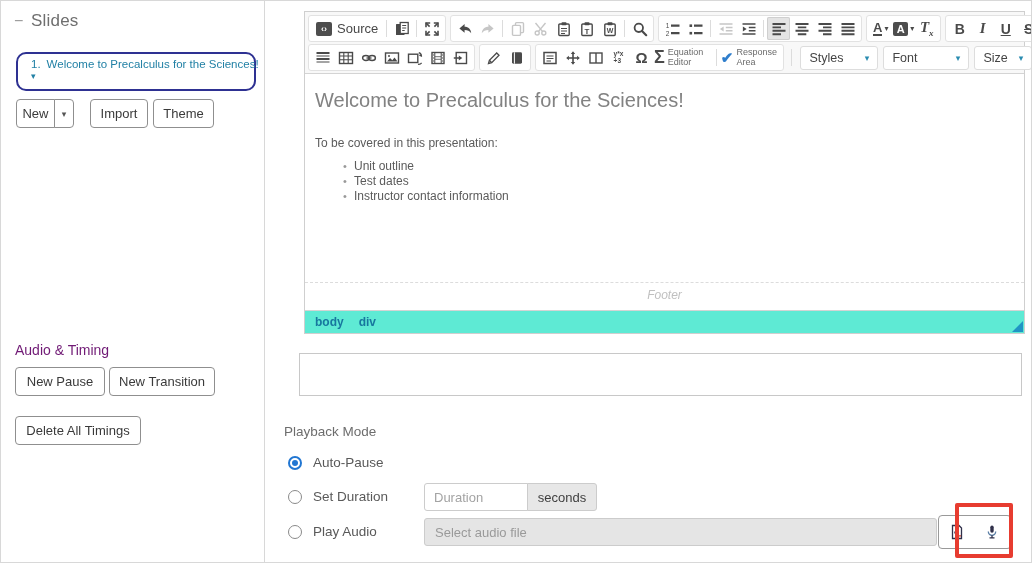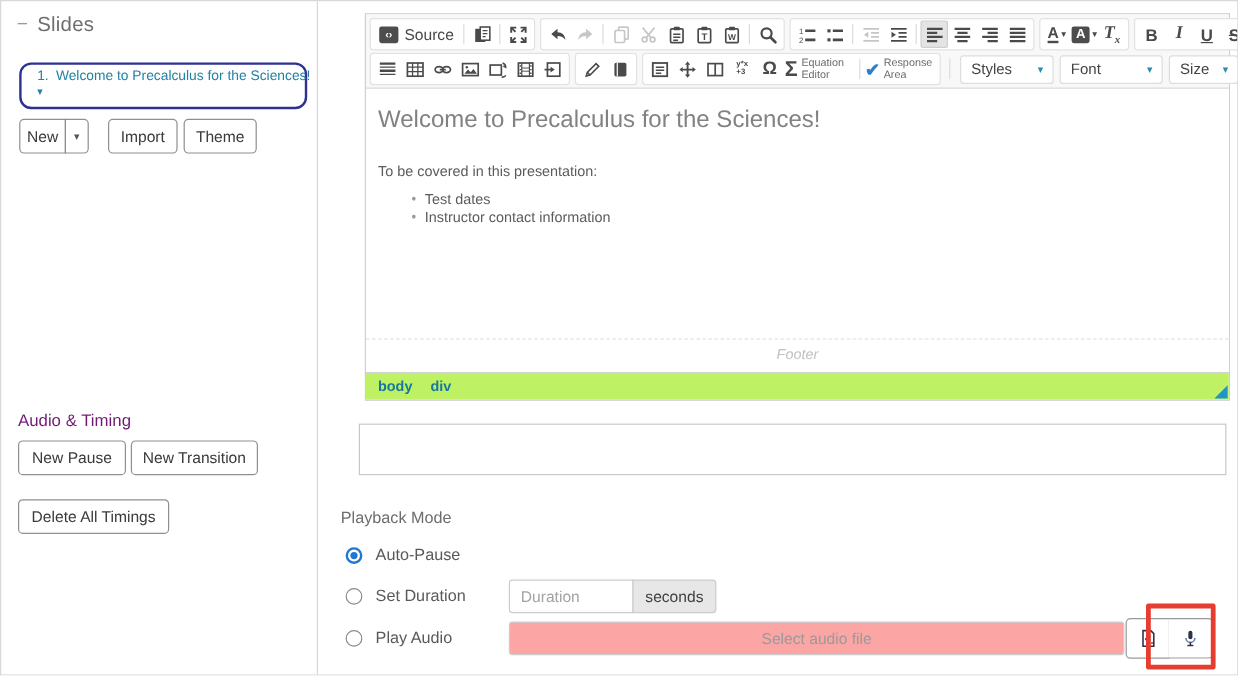--- a/index.html
+++ b/index.html
@@ -69,21 +69,21 @@
   .push-right { margin-left:auto; display:flex; align-items:center; }
 
   .content { position:relative; flex:1; background:#fff; overflow:hidden; }
   .c-h1 { margin:15px 0 0 10px; font-size:20px; font-weight:400; color:#828282; }
   .c-p { margin:24px 0 0 10px; font-size:12px; color:#5b5b5b; }
   .c-ul { margin:9px 0 0; padding-left:49px; list-style:none; }
   .c-ul li { position:relative; font-size:12px; color:#5b5b5b; line-height:15px; }
   .c-ul li::before { content:"•"; position:absolute; left:-11px; top:0; color:#999; font-size:11px; }
   .c-footer { position:absolute; left:0; right:0; bottom:0; border-top:1px dashed #dcdcdc;
               text-align:center; font-size:12px; font-style:italic; color:#c0c0c0; padding:5px 0 8px; }
-  .pathbar { position:relative; height:23px; background:#bef264; border-top:1px solid #d4d4d4;
+  .pathbar { position:relative; height:23px; background:#5eead4; border-top:1px solid #d4d4d4;
              display:flex; align-items:center; gap:15px; padding:0 10px; }
   .path-item { font-size:12px; font-weight:700; color:#17779e; cursor:pointer; }
   .resize-handle { position:absolute; right:1px; bottom:1px; width:0; height:0; cursor:nwse-resize;
                    border-left:11px solid transparent; border-bottom:11px solid #2095c4; }
 
   
   .empty-box { position:absolute; left:298px; top:352px; width:723px; height:43px;
                border:1px solid #c8c8c8; background:#fff; }
   .pb-title { position:absolute; left:283px; top:423px; font-size:13.5px; color:#6d6d6d; }
   .radio { position:absolute; width:14px; height:14px; border:1px solid #8a8a8a; border-radius:50%;
@@ -94,23 +94,23 @@
   .r1 { left:287px; top:455px; } .r2 { left:287px; top:489px; } .r3 { left:287px; top:524px; }
   .radio-label { position:absolute; left:312px; font-size:13.5px; color:#595959; cursor:pointer; }
   .l1 { top:454px; } .l2 { top:488px; } .l3 { top:523px; }
   .duration-input { position:absolute; left:423px; top:482px; width:104px; height:28px;
                     border:1px solid #ccc; border-radius:3px 0 0 3px; padding:0 9px; font-size:13px;
                     color:#4c1d95; font-family:"Liberation Sans", sans-serif; outline:none; }
   .duration-input::placeholder { color:#a3a3a3; }
   .seconds-addon { position:absolute; left:526px; top:482px; width:70px; height:28px; background:#e7e7e7;
                    border:1px solid #ccc; border-radius:0 3px 3px 0; display:flex; align-items:center;
                    justify-content:center; font-size:13px; color:#3f3f3f; }
-  .audio-input { position:absolute; left:423px; top:517px; width:513px; height:28px; background:#fca5a5;
+  .audio-input { position:absolute; left:423px; top:517px; width:513px; height:28px; background:#e5e5e5;
                  border:1px solid #ccc; border-radius:3px; padding:0 10px; font-size:13px; color:#555;
-                 font-family:"Liberation Sans", sans-serif; outline:none;text-align:center; }
+                 font-family:"Liberation Sans", sans-serif; outline:none; }
   .audio-input::placeholder { color:#9a9a9a; }
   .io-btn { position:absolute; top:514px; width:37px; height:34px; background:#fff; border:1px solid #999;
             display:flex; align-items:center; justify-content:center; cursor:pointer; color:#30304a; }
   .btn-audiofile { left:937px; border-radius:4px 0 0 4px; }
   .btn-mic { left:973px; border-radius:0 4px 4px 0; border-left:none; }
   .red-highlight { position:absolute; left:954px; top:502px; width:58px; height:55px;
                    border:4px solid #e73c30; border-radius:2px; z-index:6; pointer-events:none; }
 </style>
 </head>
 <body>
@@ -506,20 +506,21 @@
             <span class="caret">▾</span>
           </span>
         </div>
       </div>
     </div>
 
     <div class="content">
       <h1 class="c-h1">Welcome to Precalculus for the Sciences!</h1>
       <p class="c-p">To be covered in this presentation:</p>
       <ul class="c-ul">
+        <li>Unit outline</li>
         <li>Test dates</li>
         <li>Instructor contact information</li>
       </ul>
       <div class="c-footer">Footer</div>
     </div>
 
     <div class="pathbar">
       <span class="path-item">body</span>
       <span class="path-item">div</span>
       <span class="resize-handle"></span>

